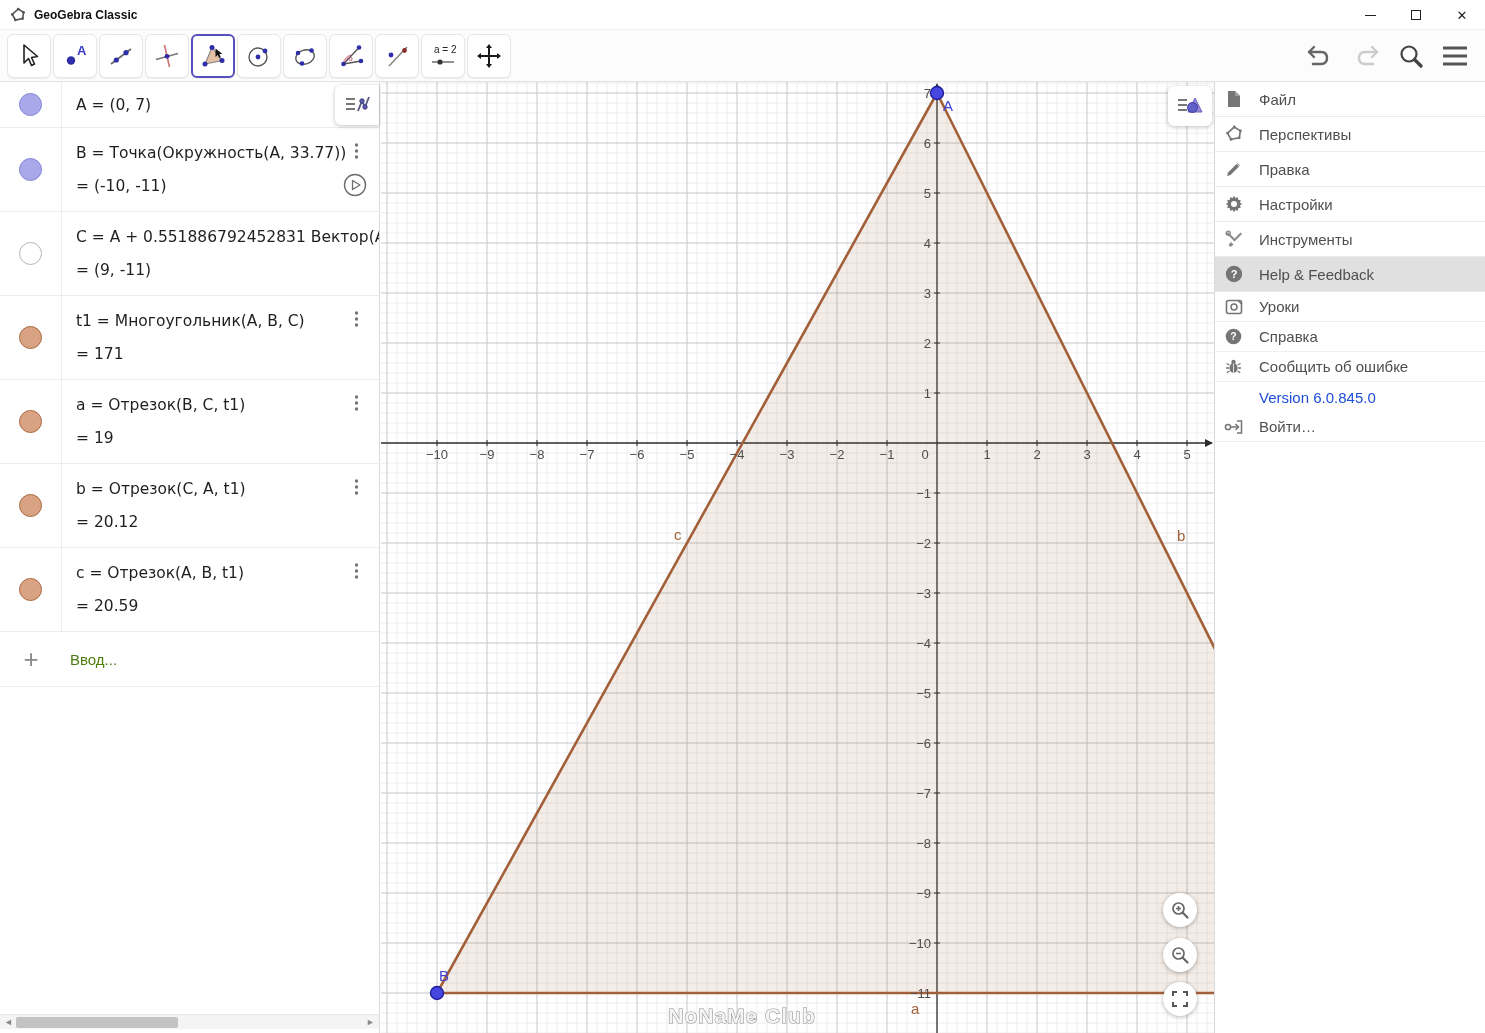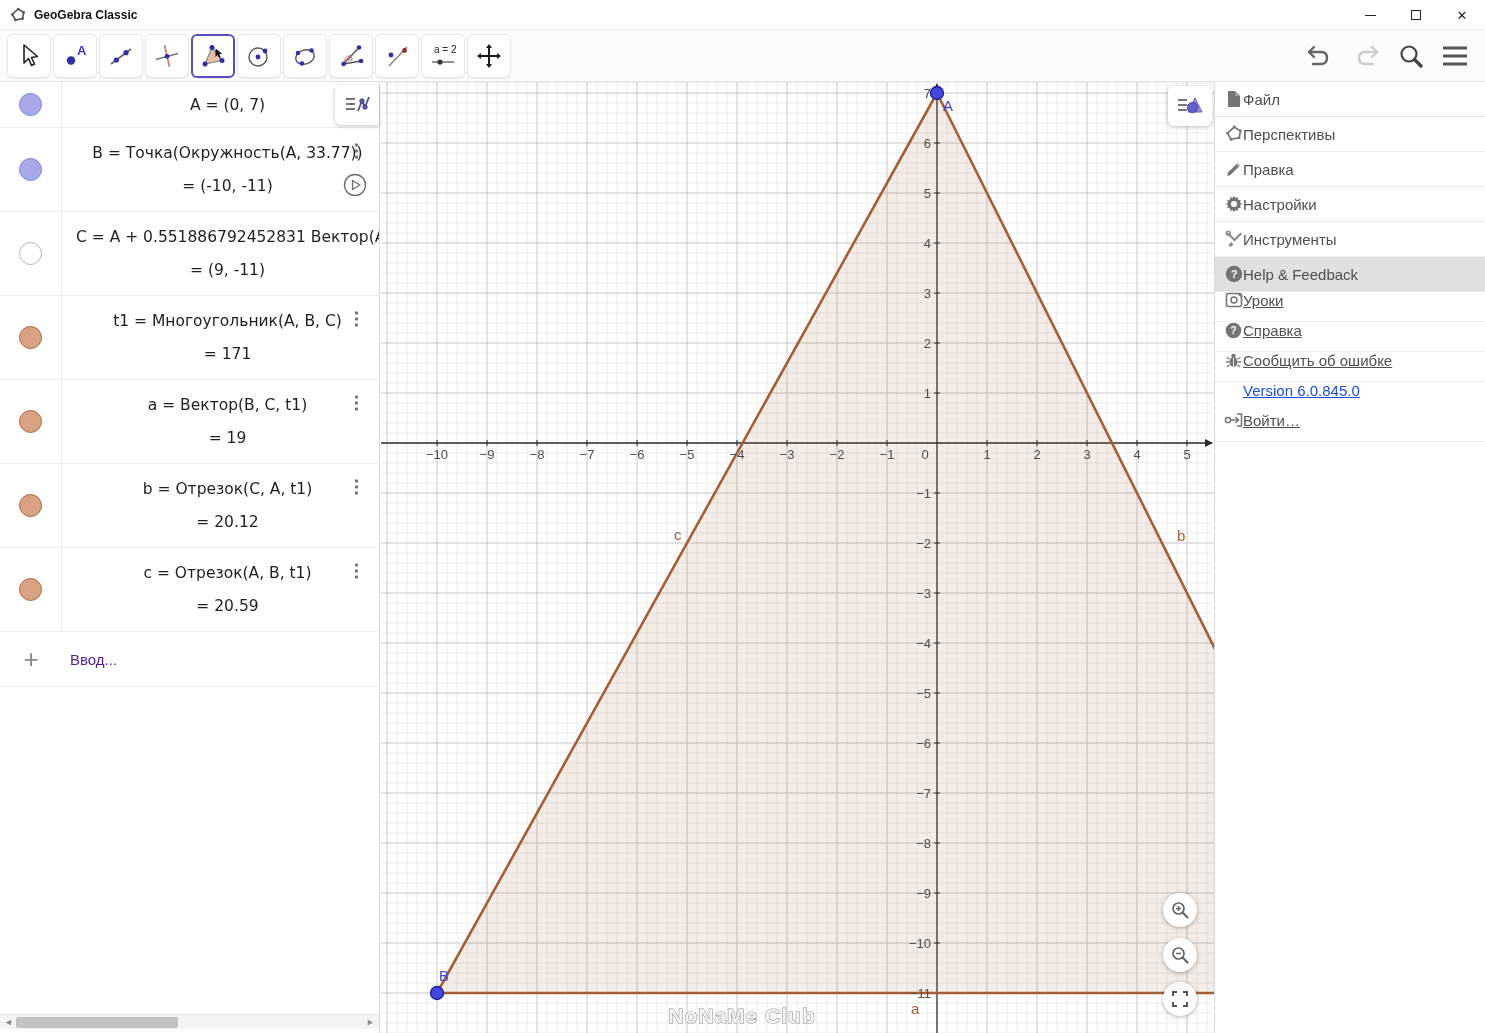--- a/index.html
+++ b/index.html
@@ -32,53 +32,53 @@
   .algebra { position:absolute; left:0; top:82px; width:380px; height:951px; background:#fff;
     border-right:1px solid #d9d9d9; }
   .arow { position:relative; display:flex; border-bottom:1px solid #ececec; }
   .arow .marker-cell { width:62px; border-right:1px solid #ececec; display:flex;
     align-items:center; justify-content:center; flex:none; }
   .marker { width:23px; height:23px; border-radius:50%; }
   .marker.point  { background:#a9a9ea; border:1px solid #8585d8; }
   .marker.hidden { background:#fff;    border:1.5px solid #b4b4b4; }
   .marker.poly   { background:#d9a283; border:1px solid #aa6a42; }
   .arow .content { flex:1; padding:0 0 0 14px; display:flex; flex-direction:column;
-    justify-content:center; gap:15px; overflow:hidden;text-align:center; }
+    justify-content:center; gap:15px; overflow:hidden; }
   .aline { font-family:"DejaVu Sans", sans-serif; font-size:15.5px; color:#1f1f1f; white-space:nowrap; }
   .dots-btn { position:absolute; right:16px; top:14px; width:14px; height:18px;
     display:flex; align-items:center; justify-content:center; }
   .play-btn { position:absolute; right:12px; bottom:14px; width:24px; height:24px; }
   .input-row { display:flex; align-items:center; height:55px; }
   .plus-cell { width:62px; display:flex; align-items:center; justify-content:center;
     font-size:26px; color:#8a8a8a; font-weight:300; }
-  .input-placeholder { font-size:15px; color:#4c1d95; padding-left:8px; }
+  .input-placeholder { font-size:15px; color:#4d7c0f; padding-left:8px; }
   .stylebar-card { position:absolute; right:0; top:3px; width:44px; height:40px; background:#fff;
     border-radius:6px 0 0 6px; box-shadow:0 1px 4px rgba(0,0,0,0.25);
     display:flex; align-items:center; justify-content:center; }
   .hscroll { position:absolute; left:0; bottom:4px; width:379px; height:15px; background:#f4f4f4;
     border-top:1px solid #e6e6e6; }
   .hscroll .arrow { position:absolute; top:1px; font-size:9px; color:#8a8a8a; line-height:13px; }
   .hscroll .thumb { position:absolute; left:16px; top:2px; width:162px; height:11px; background:#c3c3c3; border-radius:2px; }
   
   .graphics { position:absolute; left:381px; top:82px; width:833px; height:951px; background:#fff; }
   .gfx-stylebar { position:absolute; right:2px; top:4px; width:44px; height:40px; background:#fff;
     border-radius:6px; box-shadow:0 1px 4px rgba(0,0,0,0.25);
     display:flex; align-items:center; justify-content:center; }
   .zoom-btn { position:absolute; left:782px; width:34px; height:34px; border-radius:50%;
     background:#fff; box-shadow:0 1px 4px rgba(0,0,0,0.3);
     display:flex; align-items:center; justify-content:center; }
   
   .menu { position:absolute; left:1214px; top:82px; width:271px; height:951px; background:#fff;
     border-left:1px solid #d9d9d9; }
-  .menu-item { display:flex; align-items:center; height:35px; padding-left:9px; 
+  .menu-item { display:flex; align-items:center; height:35px; padding-left:9px; gap:16px;
     border-bottom:1px solid #ebebeb; font-size:15px; color:#4f4f4f; }
   .menu-item.highlighted { background:#e0e0e0; }
   .menu-item .mi-icon { width:19px; display:flex; justify-content:center; flex:none; }
-  .menu-sub { display:flex; align-items:flex-start; height:30px; padding-left:9px; gap:0;
-    border-bottom:1px solid #f0f0f0; font-size:15px; color:#4f4f4f;text-decoration:underline; }
+  .menu-sub { display:flex; align-items:center; height:30px; padding-left:9px; gap:16px;
+    border-bottom:1px solid #f0f0f0; font-size:15px; color:#4f4f4f; }
   .menu-sub.no-sep { border-bottom:none; }
   .menu-sub.muted { color:#1d4ed8; }
   .menu-sub .mi-icon { width:19px; display:flex; justify-content:center; flex:none; }
 </style>
 </head>
 <body>
 
 <div class="titlebar">
   <span class="logo">
     <svg width="16" height="16" viewBox="0 0 16 16">
@@ -289,21 +289,21 @@
             <circle cx="2.5" cy="15" r="1.7" fill="#757575"></circle>
           </svg>
         </span>
 
   </div>
       <div class="arow" style="height:84px">
     <div class="marker-cell">
           <span class="marker poly"></span>
         </div>
     <div class="content">
-      <div class="aline">a = Вектор(B, C, t1)</div>
+      <div class="aline">a = Отрезок(B, C, t1)</div>
       <div class="aline">= 19</div>
     </div>
     <span class="dots-btn">
           <svg width="5" height="18" viewBox="0 0 5 18">
             <circle cx="2.5" cy="3" r="1.7" fill="#757575"></circle>
             <circle cx="2.5" cy="9" r="1.7" fill="#757575"></circle>
             <circle cx="2.5" cy="15" r="1.7" fill="#757575"></circle>
           </svg>
         </span>
 

